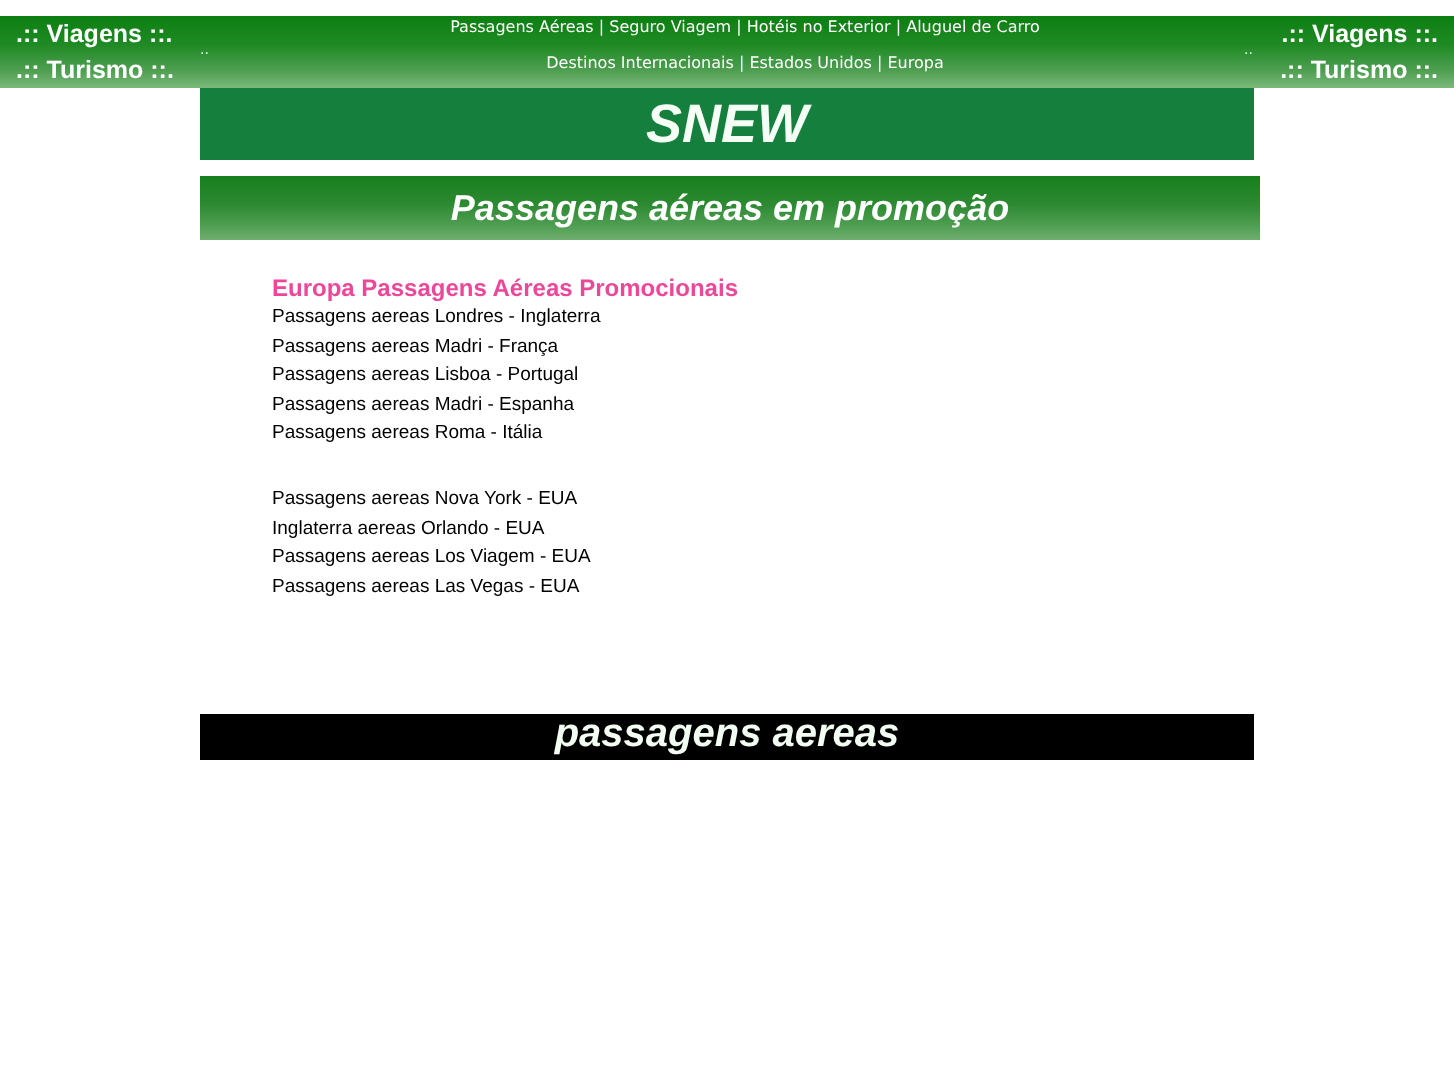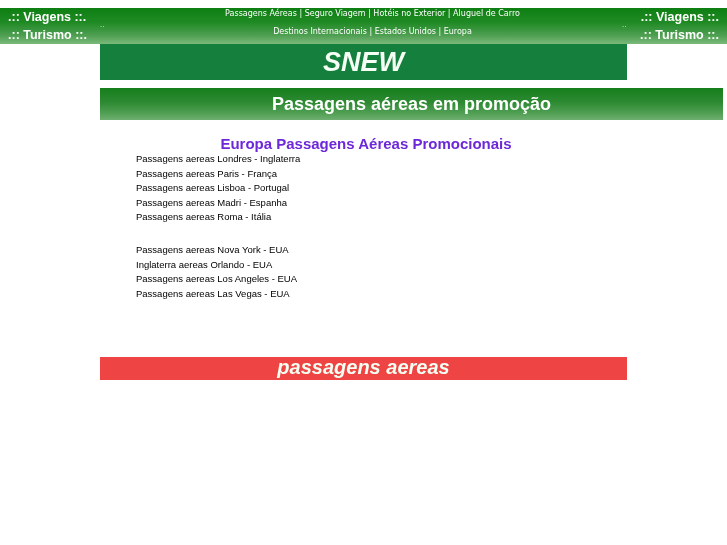--- a/index.html
+++ b/index.html
@@ -24,36 +24,36 @@
   .navlinks a { color:#ffffff; text-decoration:none; }
   .navlinks .sep { color:#ffffff; }
   .dots { position:absolute; top:14px; color:#dfe; font-size:7px; line-height:7px; }
   .banner-snew {
     position:absolute; left:100px; top:44px; width:527px; height:36px;
     background:#15803d; color:#f5fff5; text-align:center;
     font-family:"Liberation Sans", sans-serif; font-style:italic; font-weight:bold;
     font-size:27px; line-height:36px;
   }
   .banner-promo {
-    position:absolute; left:100px; top:88px; width:623px; height:32px;
+    position:absolute; left:100px; top:88px; width:530px; height:32px;
     background: linear-gradient(to bottom, #167f1c 0%, #2d8a32 45%, #52a055 80%, #6fae70 100%);
     color:#ffffff; text-align:center; font-family:"Liberation Sans", sans-serif;
-    font-weight:bold; font-size:18px; line-height:32px;
+    font-weight:bold; font-size:18px; line-height:32px;font-style:italic;
   }
   .section { position:absolute; left:136px; width:460px; }
   .section h2 {
-    margin:0; text-align:center; font-family:"Liberation Sans", sans-serif;
-    font-size:15px; font-weight:bold; color:#6d28d9; line-height:16px; padding-left:0;
+    margin:0; font-family:"Liberation Sans", sans-serif;
+    font-size:12px; font-weight:bold; color:#ec4899; line-height:16px; padding-left:0;
   }
   .section ul { list-style:none; margin:0; padding:0; }
   .section li { font-family:"Liberation Sans", sans-serif; font-size:9.5px; line-height:14.5px; color:#000; }
   .section li a { color:#000; text-decoration:none; }
   .banner-footer {
     position:absolute; left:100px; top:357px; width:527px; height:23px;
-    background:#ef4444; color:#f2fff2; text-align:center;
+    background:#000000; color:#f2fff2; text-align:center;
     font-family:"Liberation Sans", sans-serif; font-style:italic; font-weight:bold;
     font-size:20px; line-height:20px;
   }
 </style>
 </head>
 <body>
 
 <div class="topbar">
   <div class="side left">
     <span>.:: Viagens ::.</span>
@@ -86,29 +86,29 @@
 </div>
 
 <div class="banner-snew">SNEW</div>
 
 <div class="banner-promo">Passagens aéreas em promoção</div>
 
 <div class="section" style="top:136px;">
   <h2>Europa Passagens Aéreas Promocionais</h2>
   <ul>
     <li><a href="#">Passagens aereas Londres - Inglaterra</a></li>
-    <li><a href="#">Passagens aereas Paris - França</a></li>
+    <li><a href="#">Passagens aereas Madri - França</a></li>
     <li><a href="#">Passagens aereas Lisboa - Portugal</a></li>
     <li><a href="#">Passagens aereas Madri - Espanha</a></li>
     <li><a href="#">Passagens aereas Roma - Itália</a></li>
   </ul>
 </div>
 
 <div class="section" style="top:243px;">
   <ul>
     <li><a href="#">Passagens aereas Nova York - EUA</a></li>
     <li><a href="#">Inglaterra aereas Orlando - EUA</a></li>
-    <li><a href="#">Passagens aereas Los Angeles - EUA</a></li>
+    <li><a href="#">Passagens aereas Los Viagem - EUA</a></li>
     <li><a href="#">Passagens aereas Las Vegas - EUA</a></li>
   </ul>
 </div>
 
 <div class="banner-footer">passagens aereas</div>
 
 </body></html>

